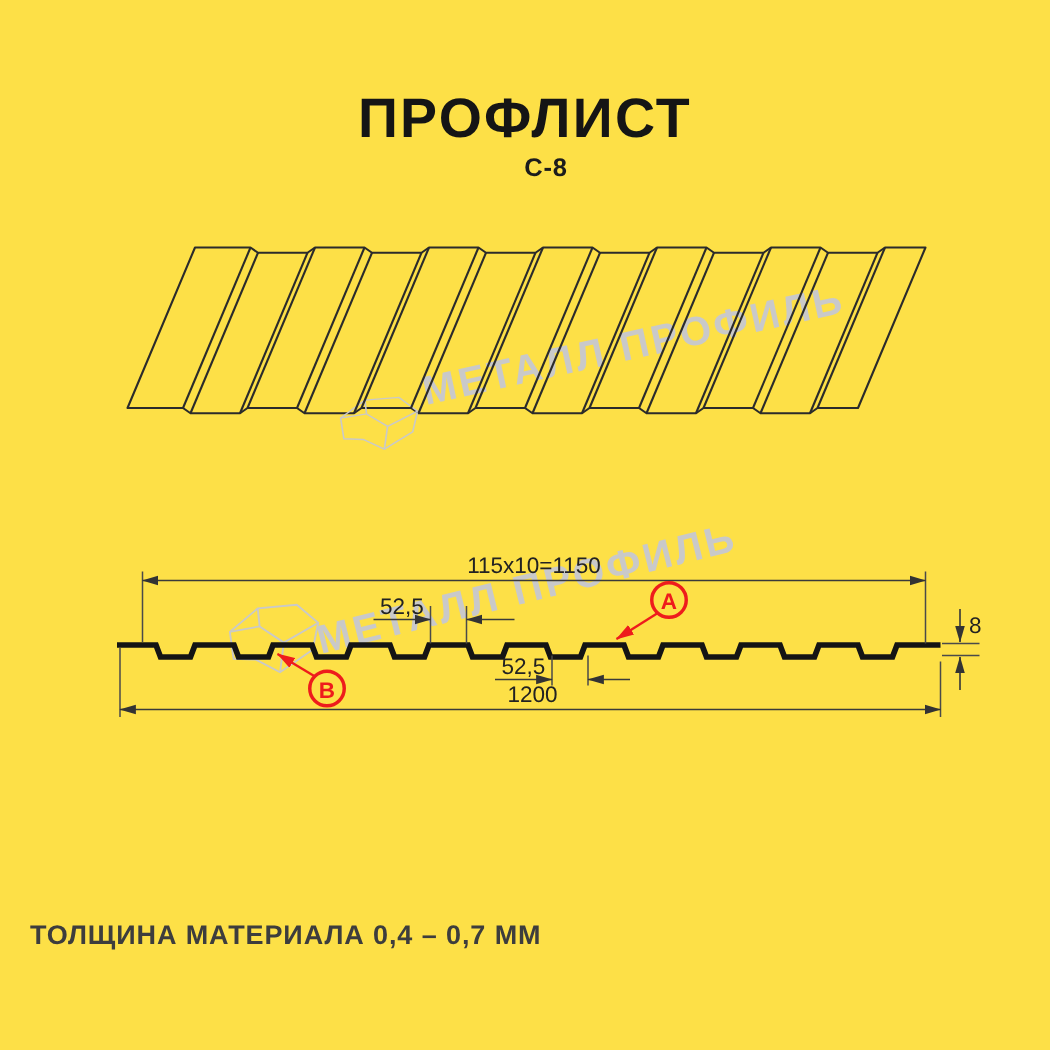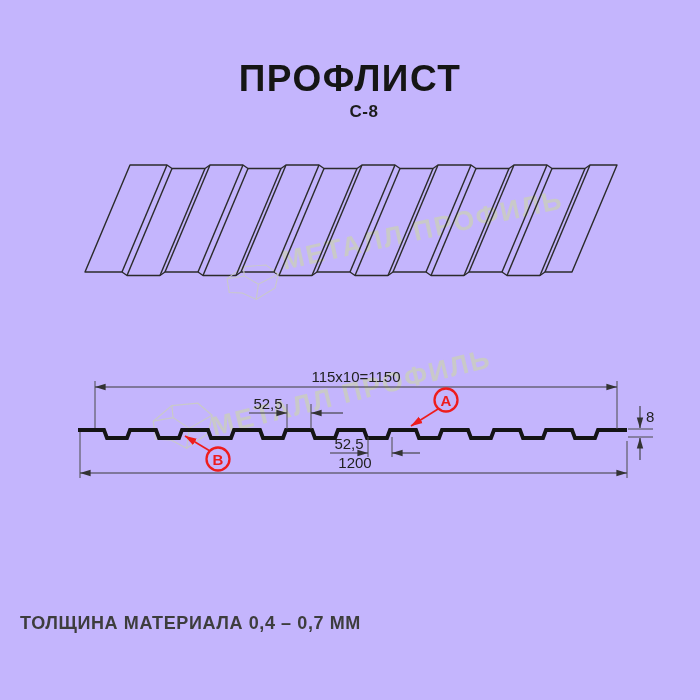--- a/index.html
+++ b/index.html
@@ -1,16 +1,16 @@
 <!DOCTYPE html>
 <html><head>
 <meta charset="utf-8">
 <style>
   html,body{margin:0;padding:0;background:#ffffff;}
-  .page{position:relative;width:700px;height:700px;background:#c4b5fd;overflow:hidden;
+  .page{position:relative;width:700px;height:700px;background:#fde047;overflow:hidden;
         font-family:"Liberation Sans", sans-serif;}
   .page-title{position:absolute;top:58px;left:0;width:700px;text-align:center;
         font-size:37px;font-weight:700;letter-spacing:1.5px;color:#151515;}
   .page-subtitle{position:absolute;top:102px;left:0;width:700px;text-align:center;
         font-size:17px;font-weight:700;letter-spacing:0.5px;color:#1c1c1c;margin-left:14px;}
   .footer-caption{position:absolute;top:613px;left:0;width:700px;text-align:left;
         font-size:18px;font-weight:600;letter-spacing:0.6px;color:#3d3d3d;padding-left:20px;}
   svg{position:absolute;top:0;left:0;}
   .dim-line{stroke:#3a3a3a;stroke-width:1.1;fill:none;}
   .ext-line{stroke:#4a4a4a;stroke-width:1;fill:none;}

